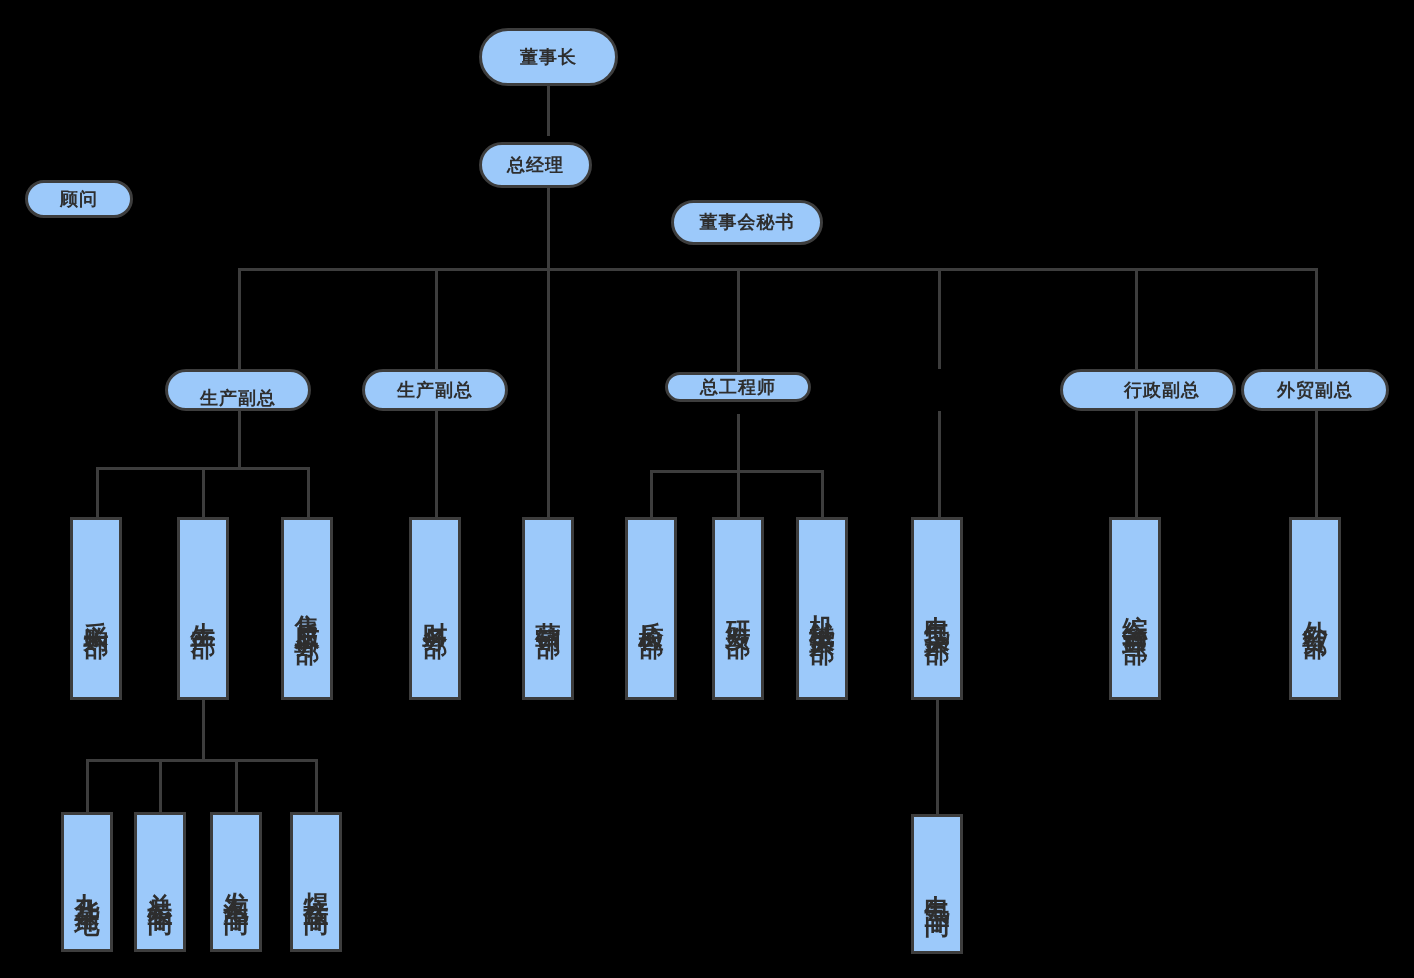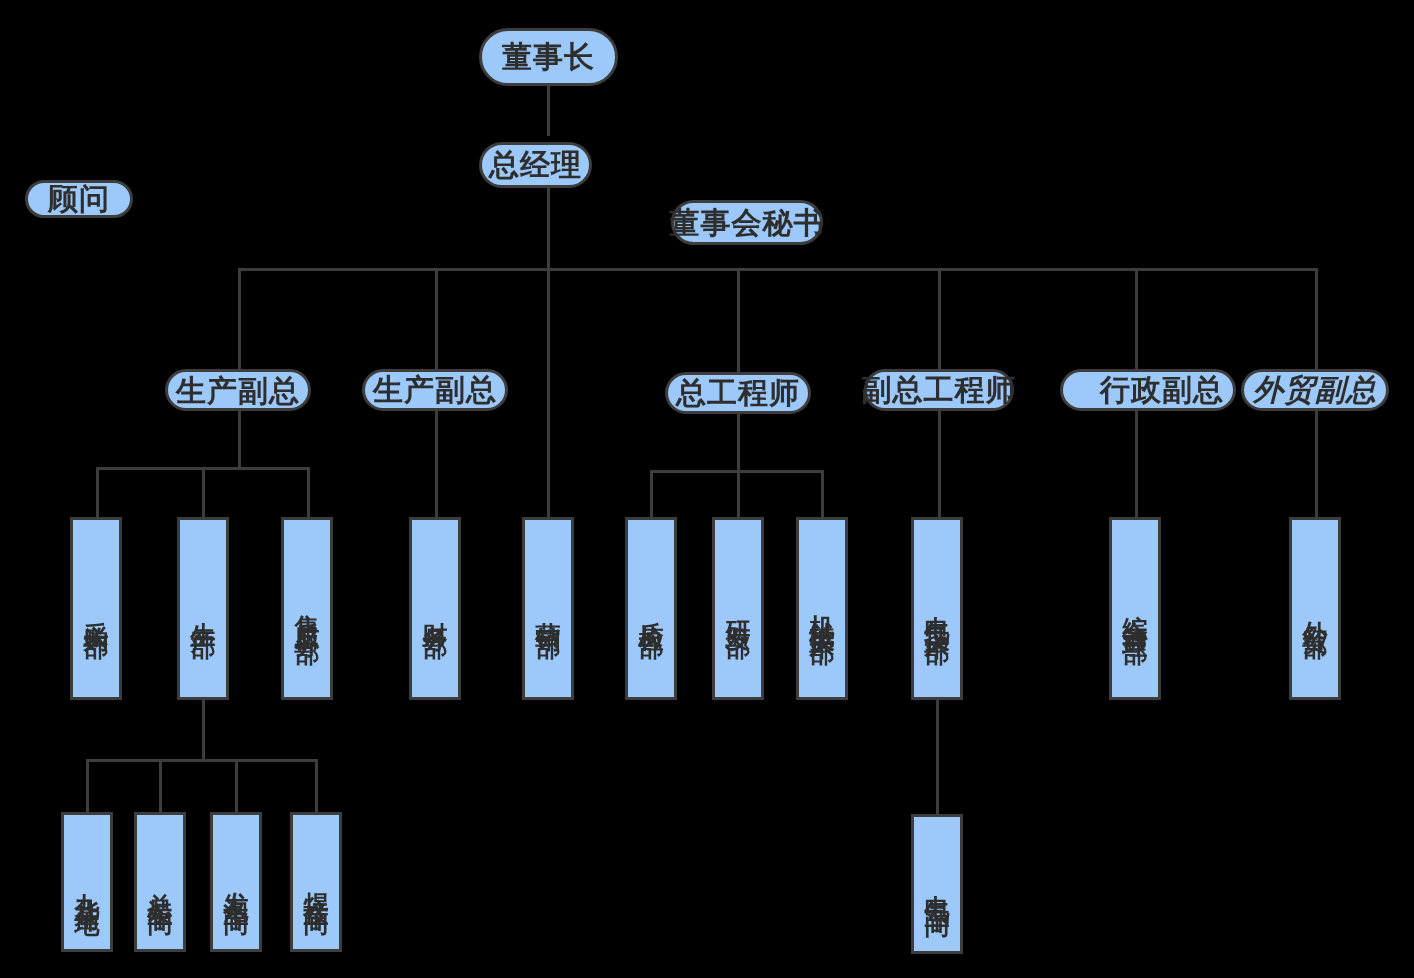--- a/index.html
+++ b/index.html
@@ -29,21 +29,21 @@
     justify-content: center;
     z-index: 5;
   }
   .node .label {
     display: block;
     text-align: center;
     white-space: pre;
     line-height: 1.12;
   }
   .node.horiz {
-    font-size: 30px;
+    font-size: 18px;
     font-weight: bold;
     letter-spacing: 1px;
     border-radius: 29px;
   }
   .node.horiz .label {
     padding: 0 2px;
   }
   .node.vert {
     font-size: 25px;
     font-weight: bold;
@@ -127,33 +127,30 @@
   </div>
 
   <div class="node horiz" style="left:165px; top:369px; width:146px; height:42px;align-items:flex-end;">
     <span class="label">生产副总</span>
   </div>
 
   <div class="node horiz" style="left:362px; top:369px; width:146px; height:42px;">
     <span class="label">生产副总</span>
   </div>
 
-  <div class="node horiz" style="left:665px; top:372px; width:146px; height:42px;">
+  <div class="node horiz" style="left:665px; top:372px; width:146px; height:30px;">
     <span class="label">总工程师</span>
   </div>
 
-  <div class="node horiz" style="left:864px; top:369px; width:150px; height:42px;">
-    <span class="label">副总工程师</span>
-  </div>
 
   <div class="node horiz" style="left:1060px; top:369px; width:176px; height:42px;padding-left:28px;">
     <span class="label">行政副总</span>
   </div>
 
-  <div class="node horiz" style="left:1241px; top:369px; width:148px; height:42px;font-style:italic;">
+  <div class="node horiz" style="left:1241px; top:369px; width:148px; height:42px;">
     <span class="label">外贸副总</span>
   </div>
 
   <div class="node vert" style="left:70px; top:517px; width:52px; height:183px;">
     <span class="label">采购部</span>
   </div>
 
   <div class="node vert" style="left:177px; top:517px; width:52px; height:183px;">
     <span class="label">生产部</span>
   </div>

